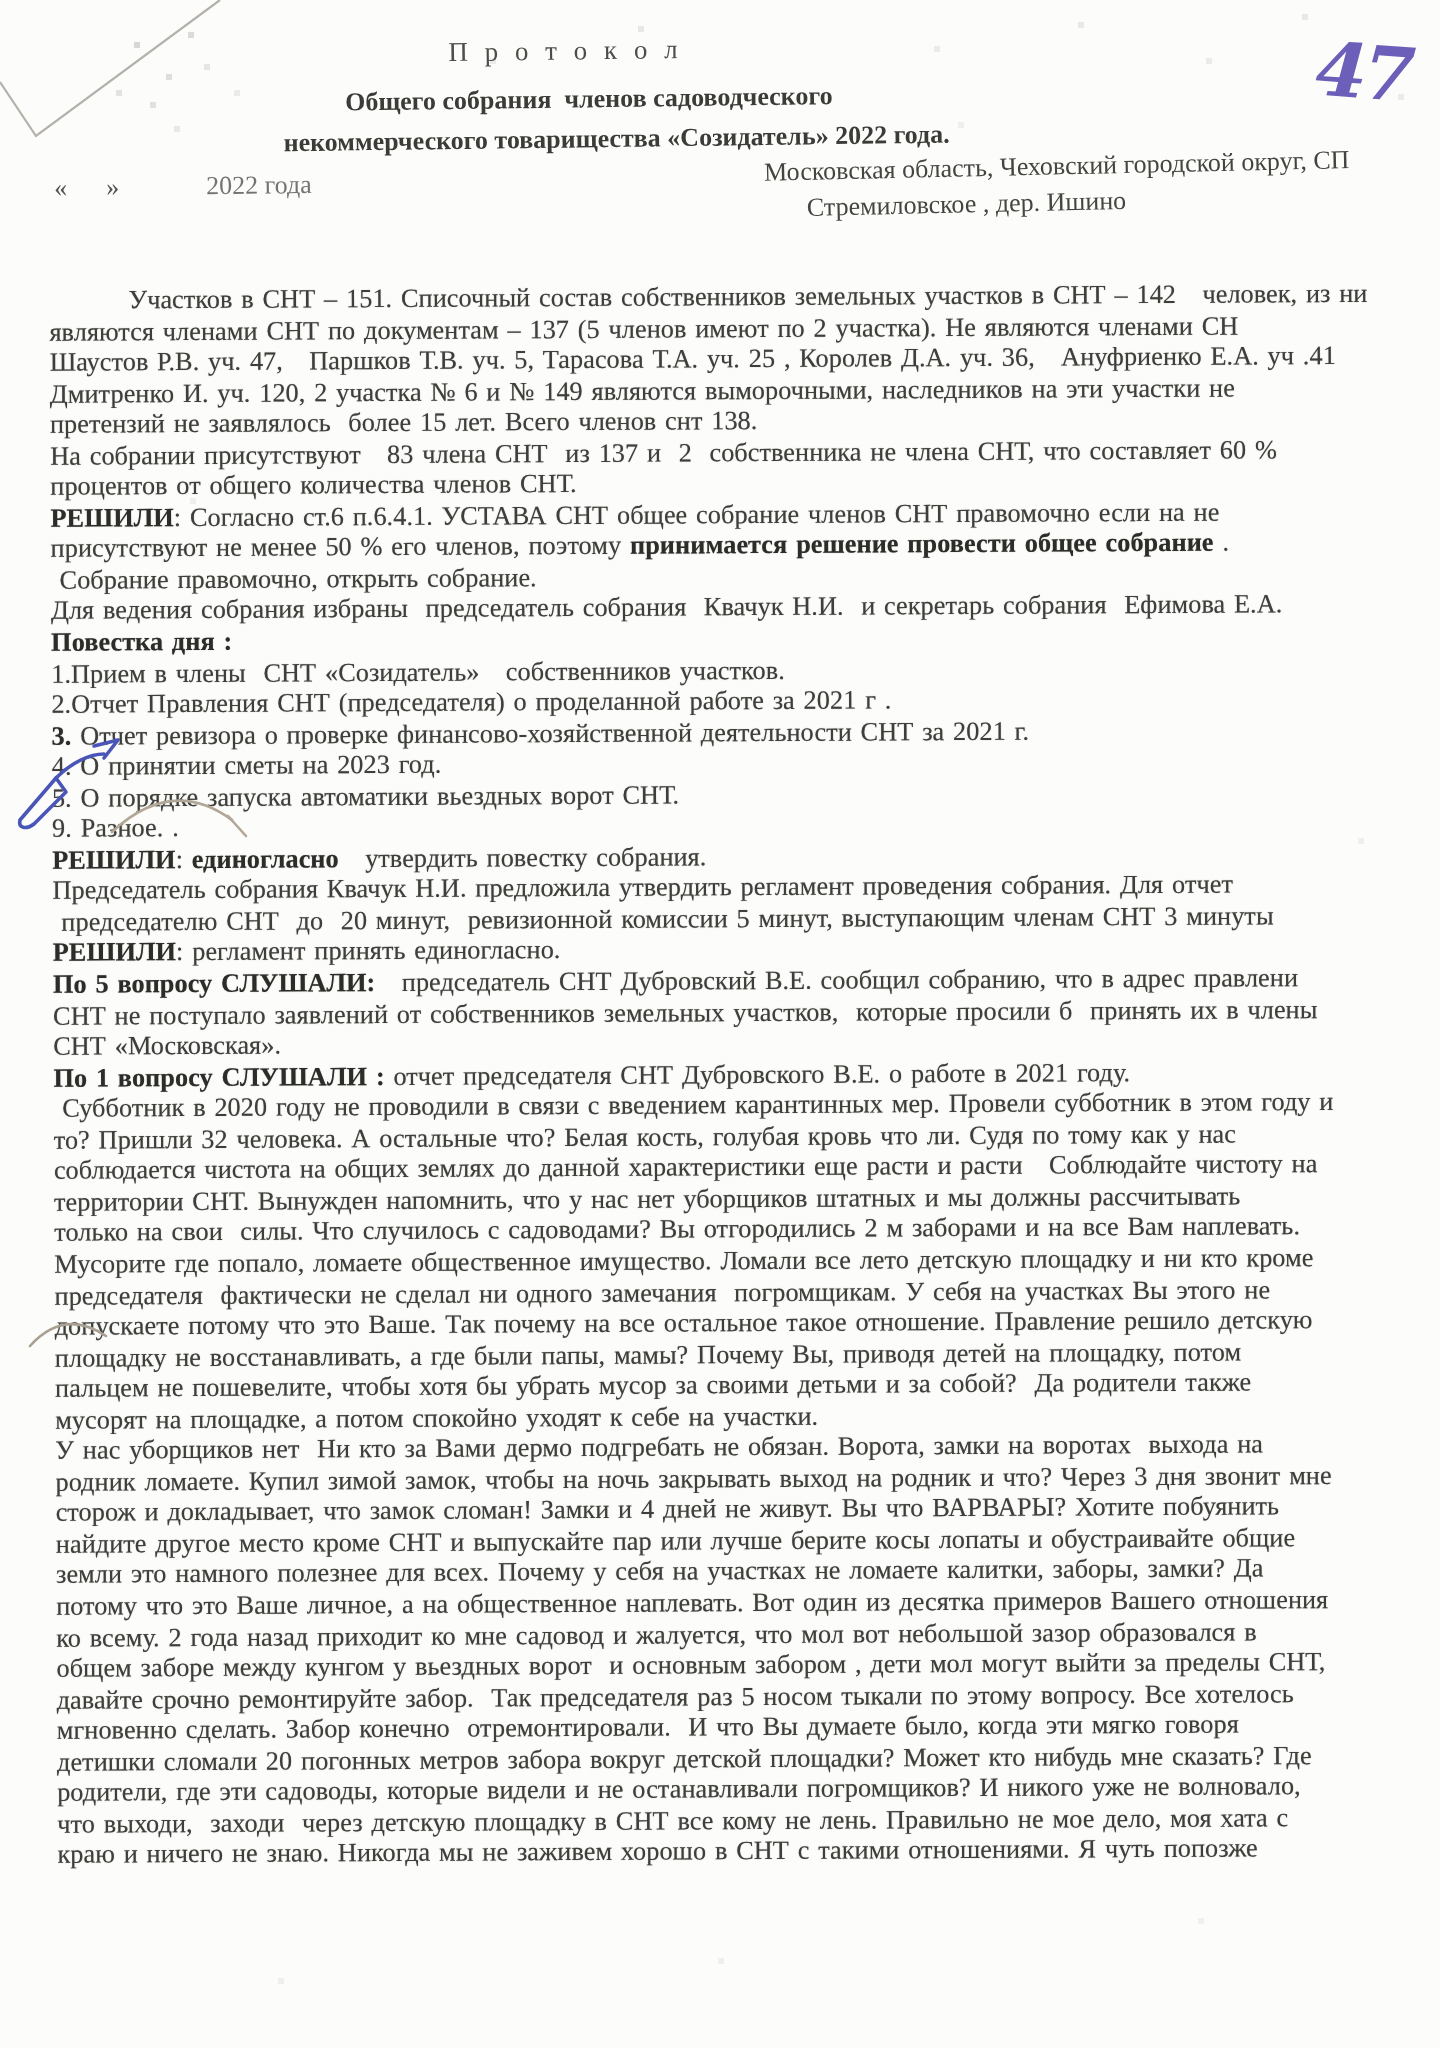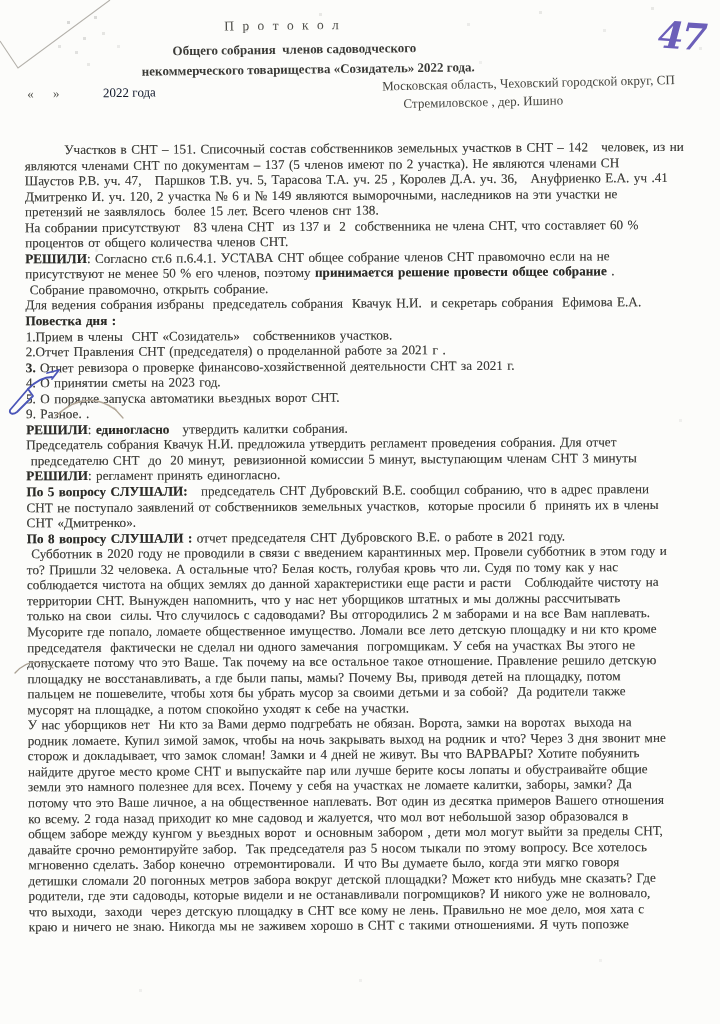--- a/index.html
+++ b/index.html
@@ -6,21 +6,21 @@
   body{width:720px;height:1024px;background:#e9e9e7;font-family:"Liberation Serif",serif;}
   .page{position:relative;width:720px;height:1024px;background:#fcfcfa;overflow:hidden;}
   .scan{position:absolute;inset:0;transform:rotate(-0.3deg);transform-origin:40% 40%;}
 
   
   .hdr{position:absolute;left:0;top:0;width:720px;transform:rotate(-0.45deg);transform-origin:0 0;color:#44443f;}
   .title{position:absolute;left:226px;top:20px;font-size:13.5px;letter-spacing:2.5px;color:#4e4e49;white-space:pre;}
   .sub1{position:absolute;left:174px;top:44px;font-size:13px;font-weight:bold;color:#3b3b37;white-space:pre;}
   .sub2{position:absolute;left:143px;top:64px;font-size:13px;font-weight:bold;color:#3b3b37;white-space:pre;}
   .dq{position:absolute;left:28px;top:85px;font-size:13px;white-space:pre;color:#55554f;}
-  .dy{position:absolute;left:104px;top:85px;font-size:13px;color:#0f172a;}
+  .dy{position:absolute;left:104px;top:85px;font-size:13px;color:#737373;}
   .loc{position:absolute;left:0;top:0;width:720px;transform:rotate(-0.5deg);transform-origin:720px 80px;}
   .loc1{position:absolute;left:383px;top:79px;font-size:13px;color:#45453f;white-space:pre;}
   .loc2{position:absolute;left:404px;top:97px;font-size:13px;color:#45453f;white-space:pre;}
 
   
   .doc{position:absolute;left:26px;top:141px;width:760px;color:#3e3e3a;}
   .line{white-space:pre;font-size:13.2px;line-height:15.55px;height:15.55px;word-spacing:1.1px;text-shadow:0 0 0.5px rgba(70,70,65,0.55);}
   .line .b{font-weight:bold;color:#2c2c28;}
 
   
@@ -78,28 +78,28 @@
         <div class="line"><span>присутствуют не менее 50 % его членов, поэтому </span><span class="b">принимается решение провести общее собрание</span><span> .</span></div>
         <div class="line"><span> Собрание правомочно, открыть собрание.</span></div>
         <div class="line"><span>Для ведения собрания избраны  председатель собрания  Квачук Н.И.  и секретарь собрания  Ефимова Е.А.</span></div>
         <div class="line"><span class="b">Повестка дня :</span></div>
         <div class="line"><span>1.Прием в члены  СНТ «Созидатель»   собственников участков.</span></div>
         <div class="line"><span>2.Отчет Правления СНТ (председателя) о проделанной работе за 2021 г .</span></div>
         <div class="line"><span class="b">3.</span><span> Отчет ревизора о проверке финансово-хозяйственной деятельности СНТ за 2021 г.</span></div>
         <div class="line"><span>4. О принятии сметы на 2023 год.</span></div>
         <div class="line"><span>5. О порядке запуска автоматики вьездных ворот СНТ.</span></div>
         <div class="line"><span>9. Разное. .</span></div>
-        <div class="line"><span class="b">РЕШИЛИ</span><span>: </span><span class="b">единогласно</span><span>   утвердить калитки собрания.</span></div>
+        <div class="line"><span class="b">РЕШИЛИ</span><span>: </span><span class="b">единогласно</span><span>   утвердить повестку собрания.</span></div>
         <div class="line"><span>Председатель собрания Квачук Н.И. предложила утвердить регламент проведения собрания. Для отчет</span></div>
         <div class="line"><span> председателю СНТ  до  20 минут,  ревизионной комиссии 5 минут, выступающим членам СНТ 3 минуты</span></div>
         <div class="line"><span class="b">РЕШИЛИ</span><span>: регламент принять единогласно.</span></div>
         <div class="line"><span class="b">По 5 вопросу СЛУШАЛИ:</span><span>   председатель СНТ Дубровский В.Е. сообщил собранию, что в адрес правлени</span></div>
         <div class="line"><span>СНТ не поступало заявлений от собственников земельных участков,  которые просили б  принять их в члены</span></div>
-        <div class="line"><span>СНТ «Дмитренко».</span></div>
-        <div class="line"><span class="b">По 8 вопросу СЛУШАЛИ :</span><span> отчет председателя СНТ Дубровского В.Е. о работе в 2021 году.</span></div>
+        <div class="line"><span>СНТ «Московская».</span></div>
+        <div class="line"><span class="b">По 1 вопросу СЛУШАЛИ :</span><span> отчет председателя СНТ Дубровского В.Е. о работе в 2021 году.</span></div>
         <div class="line"><span> Субботник в 2020 году не проводили в связи с введением карантинных мер. Провели субботник в этом году и</span></div>
         <div class="line"><span>то? Пришли 32 человека. А остальные что? Белая кость, голубая кровь что ли. Судя по тому как у нас</span></div>
         <div class="line"><span>соблюдается чистота на общих землях до данной характеристики еще расти и расти   Соблюдайте чистоту на</span></div>
         <div class="line"><span>территории СНТ. Вынужден напомнить, что у нас нет уборщиков штатных и мы должны рассчитывать</span></div>
         <div class="line"><span>только на свои  силы. Что случилось с садоводами? Вы отгородились 2 м заборами и на все Вам наплевать.</span></div>
         <div class="line"><span>Мусорите где попало, ломаете общественное имущество. Ломали все лето детскую площадку и ни кто кроме</span></div>
         <div class="line"><span>председателя  фактически не сделал ни одного замечания  погромщикам. У себя на участках Вы этого не</span></div>
         <div class="line"><span>допускаете потому что это Ваше. Так почему на все остальное такое отношение. Правление решило детскую</span></div>
         <div class="line"><span>площадку не восстанавливать, а где были папы, мамы? Почему Вы, приводя детей на площадку, потом</span></div>
         <div class="line"><span>пальцем не пошевелите, чтобы хотя бы убрать мусор за своими детьми и за собой?  Да родители также</span></div>

